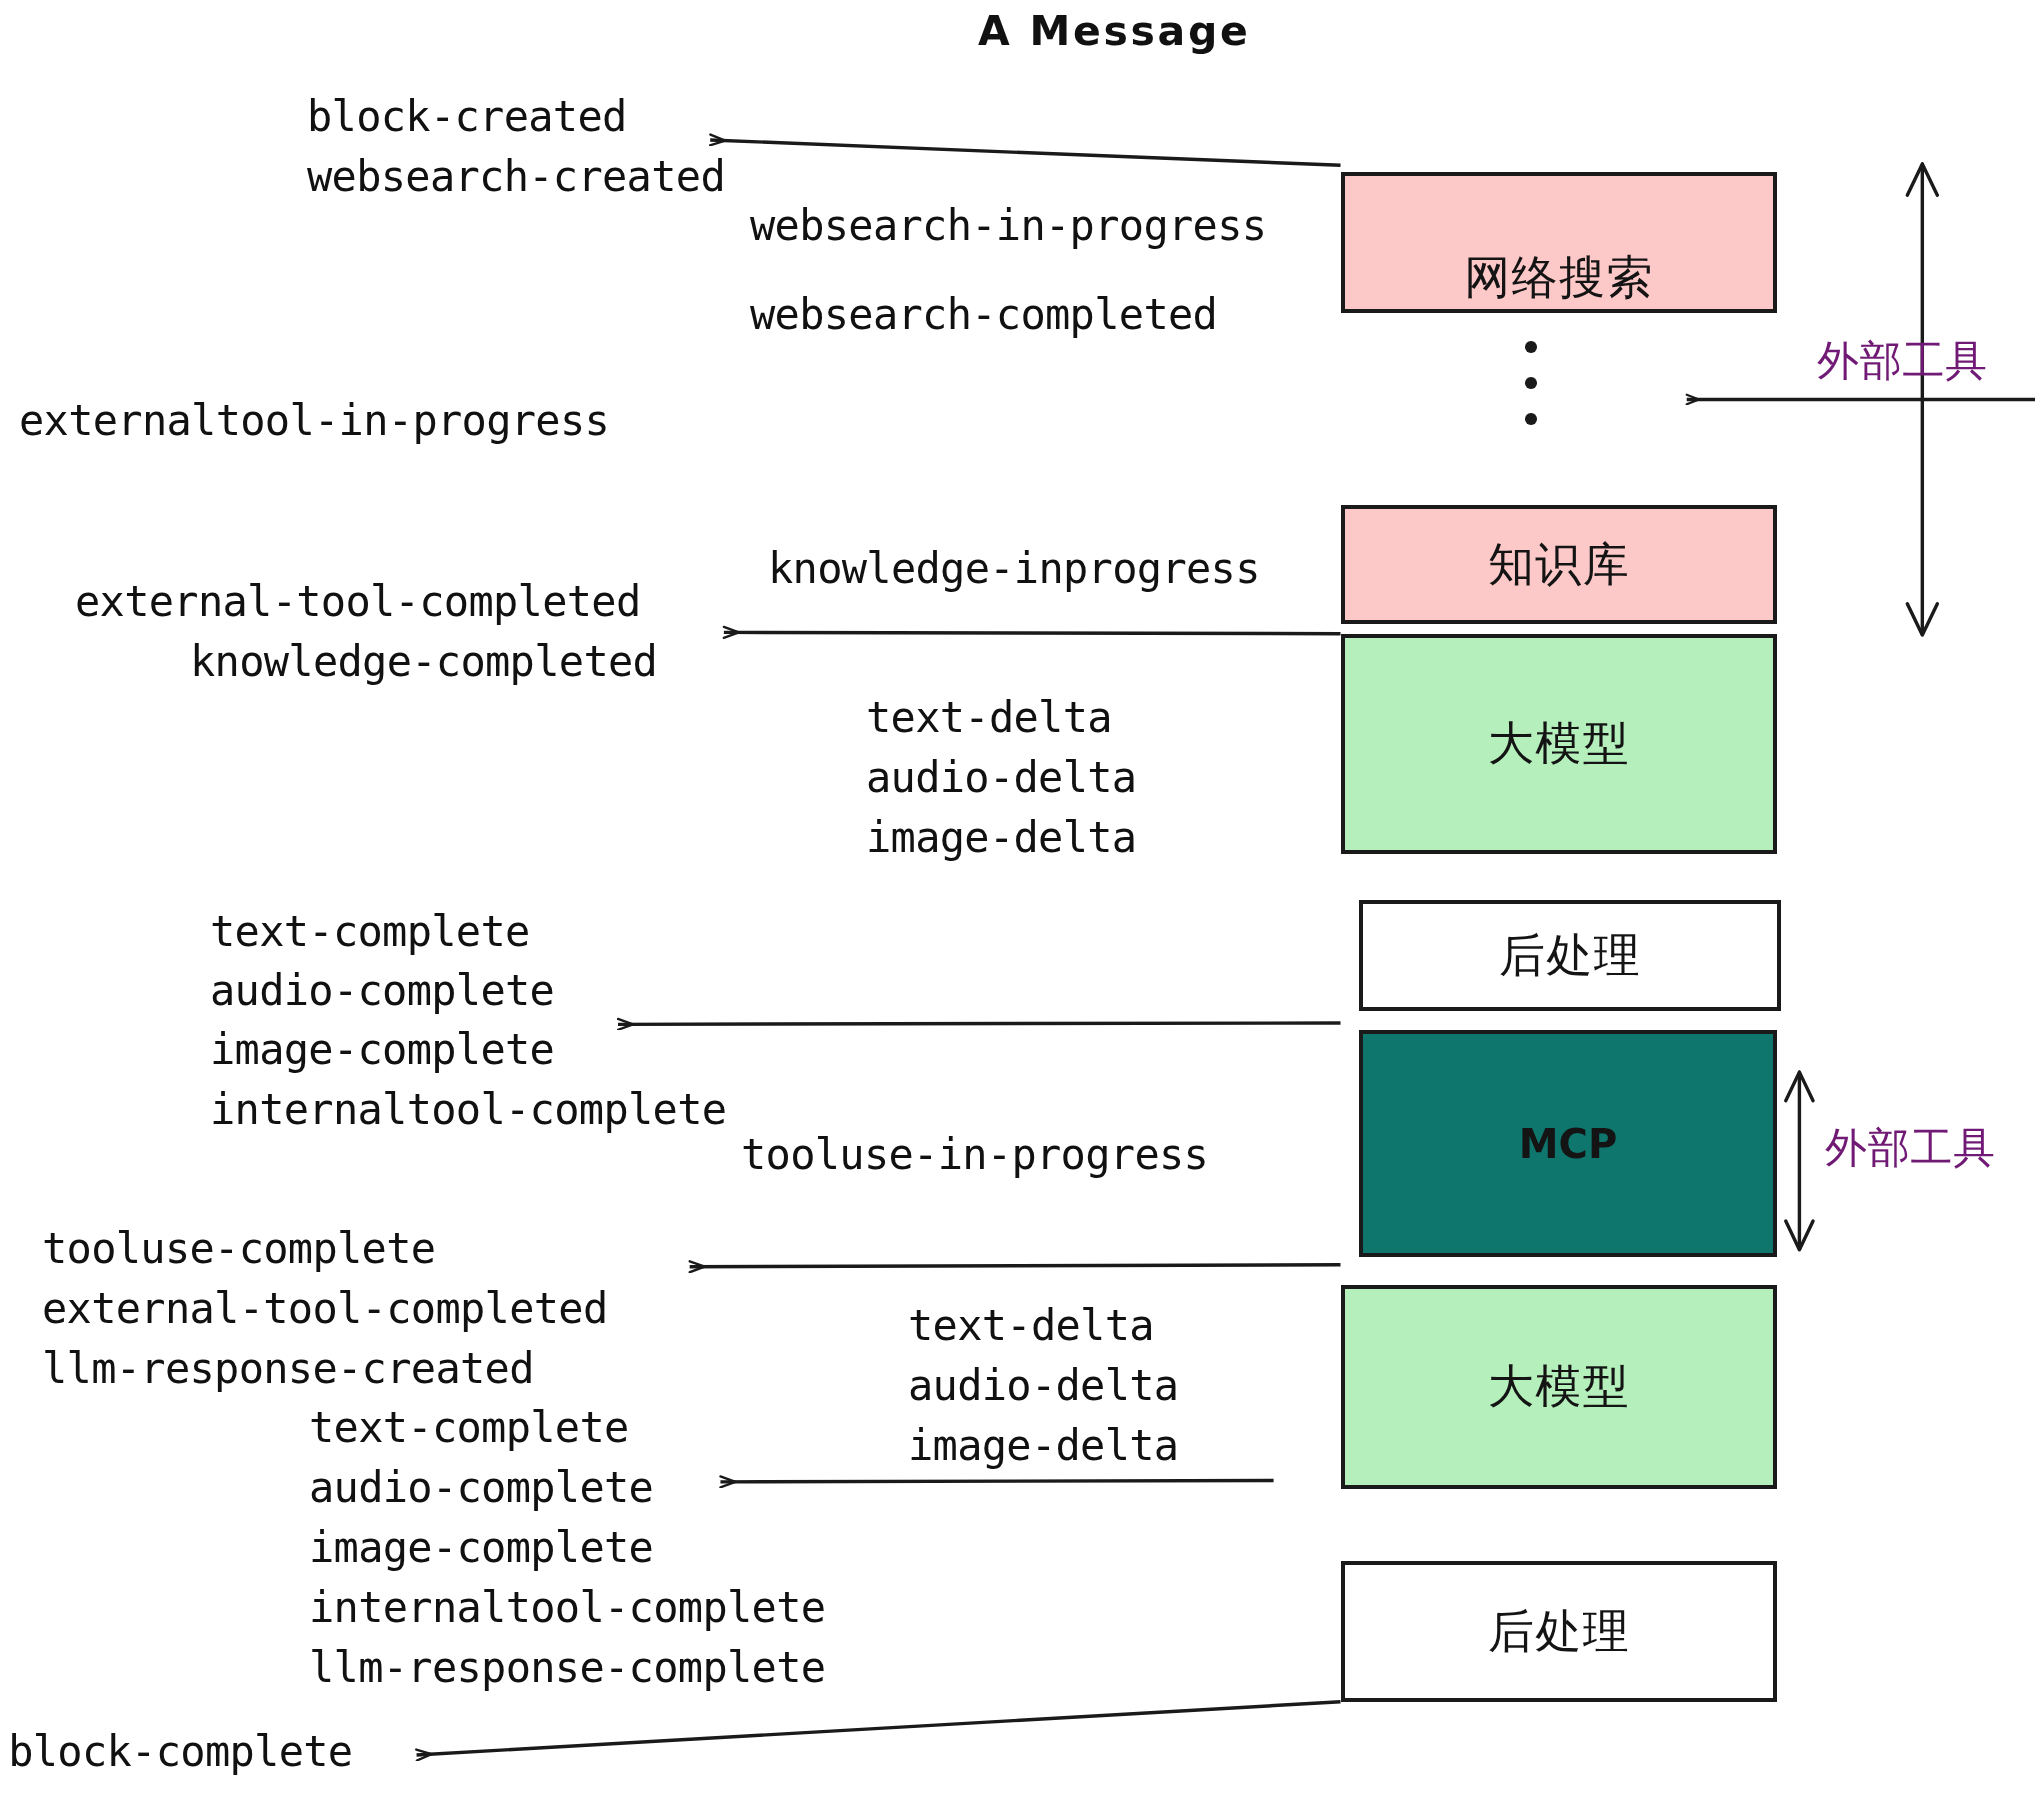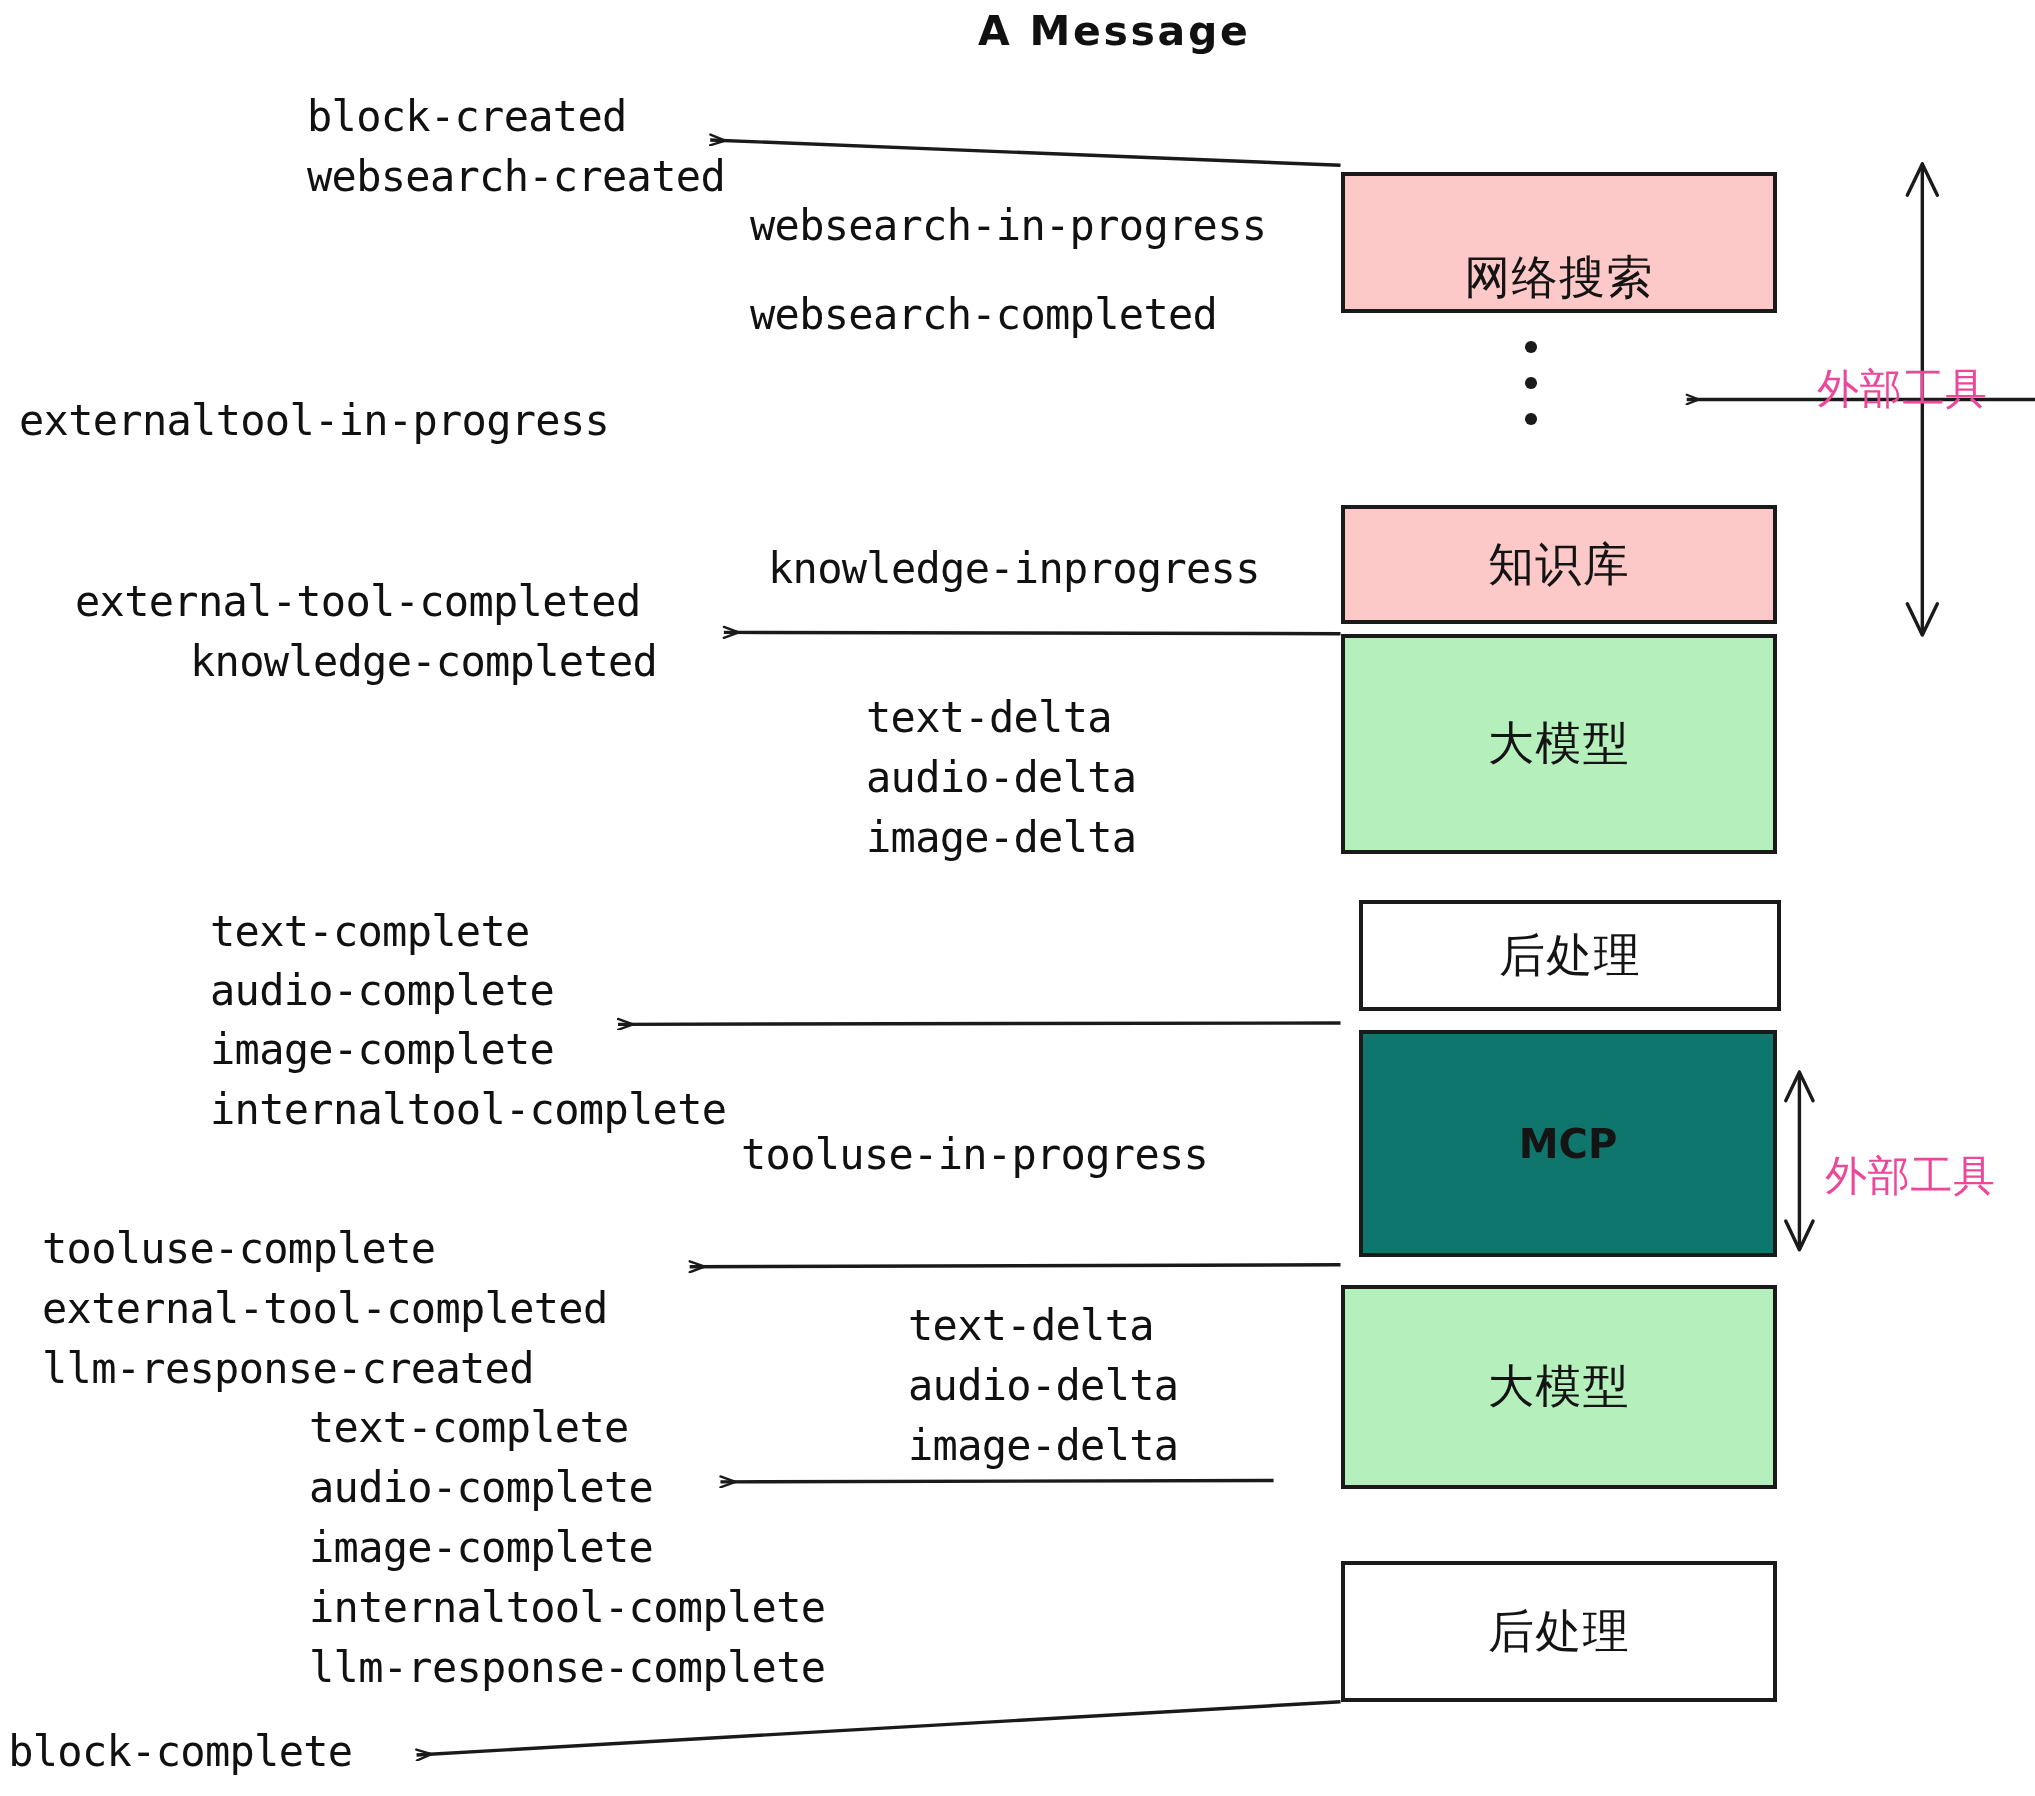--- a/index.html
+++ b/index.html
@@ -25,21 +25,21 @@
   .green{background:#B5F0BC;}
   .yellow{background:#0f766e;}
   .white{background:#ffffff;}
 
   
   .dots{position:absolute;display:flex;flex-direction:column;align-items:center;gap:24.6px;}
   .dots i{display:block;width:11.6px;height:11.6px;border-radius:50%;background:#1a1a1a;}
 
   
   .sidelbl{position:absolute;font-family:"DejaVu Sans","Liberation Sans",sans-serif;
-           font-size:42px;font-weight:500;color:#ec4899;white-space:pre;letter-spacing:0.7px;margin-top:28px;}
+           font-size:42px;font-weight:500;color:#701a75;white-space:pre;letter-spacing:0.7px;}
 
   svg.overlay{position:absolute;left:0;top:0;width:2035px;height:1796px;overflow:visible;}
 </style>
 </head>
 <body>
 
 <div id="stage">
 
   <div class="title" style="left:978px;top:6.8px;">A Message</div>
 

